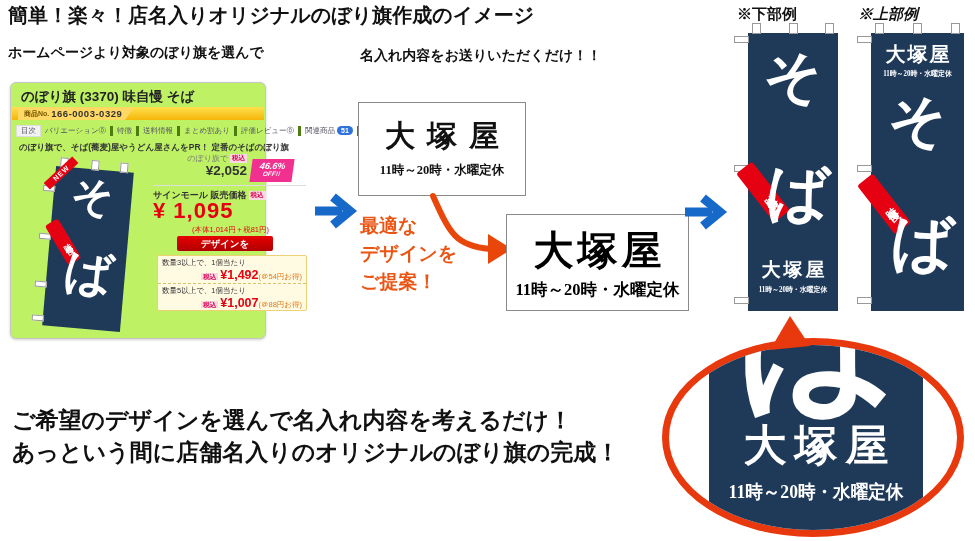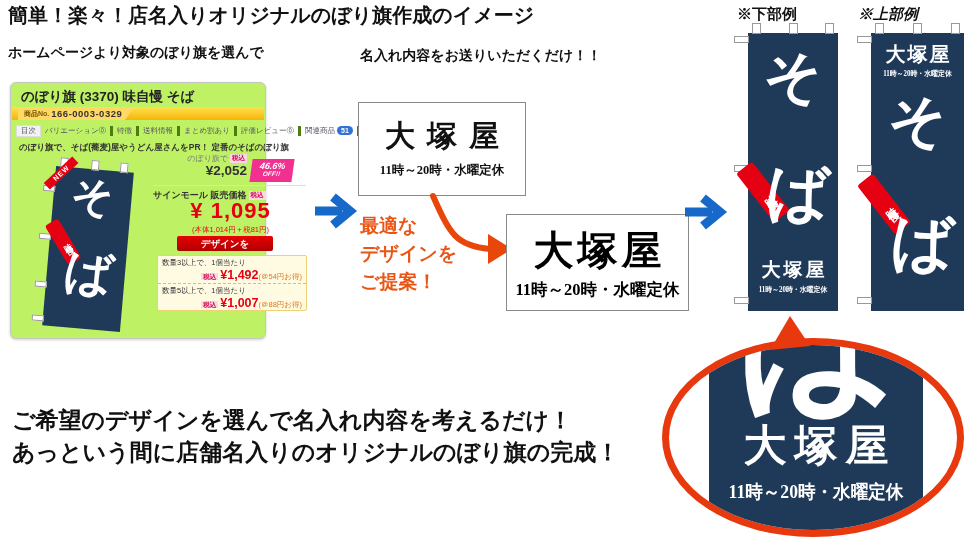--- a/index.html
+++ b/index.html
@@ -56,21 +56,21 @@
                background:#fbd9e2; padding:0 2px; margin-left:2px; vertical-align:1px; }
   .maker-price { position:absolute; left:150px; top:80px; width:86px; text-align:right;
                  font-size:13.5px; font-weight:bold; color:#333; }
   .off-badge { position:absolute; left:240px; top:76px; width:42px; height:23px; background:#f1308f;
                color:#fff; text-align:center; transform:skewX(-8deg); line-height:1; padding-top:3px; }
   .off-pct { font-size:9px; font-weight:bold; font-style:italic; }
   .off-txt { font-size:6.5px; font-weight:bold; font-style:italic; }
   .price-divider { position:absolute; left:142px; top:102px; width:153px; border-top:1px solid #ddd; }
   .sale-label { position:absolute; left:142px; top:106px; width:155px; font-size:9px;
                 font-weight:bold; color:#333; }
-  .sale-price { position:absolute; left:142px; top:115px; width:155px; text-align:center;
+  .sale-price { position:absolute; left:142px; top:115px; width:155px; text-align:left;
                 font-size:22px; font-weight:bold; color:#e60012; letter-spacing:1px; }
   .sale-note { position:absolute; left:142px; top:142px; width:155px; text-align:center;
                font-size:7.5px; color:#e60012; }
   .bulk-btn { position:absolute; left:166px; top:153px; width:96px; height:15px;
               background:linear-gradient(#e80000,#b00000); border-radius:2px; color:#fff;
               font-size:9.5px; font-weight:bold; text-align:center; line-height:15px; cursor:pointer; }
   .bulk-box { position:absolute; left:146px; top:172px; width:150px; height:56px;
               background:#fffbe3; border:1px solid #ecd175; border-radius:2px; font-size:7.5px; }
   .bulk-row { padding:2px 4px 1px; }
   .bulk-row + .bulk-row { border-top:1px dashed #d9c16c; }

